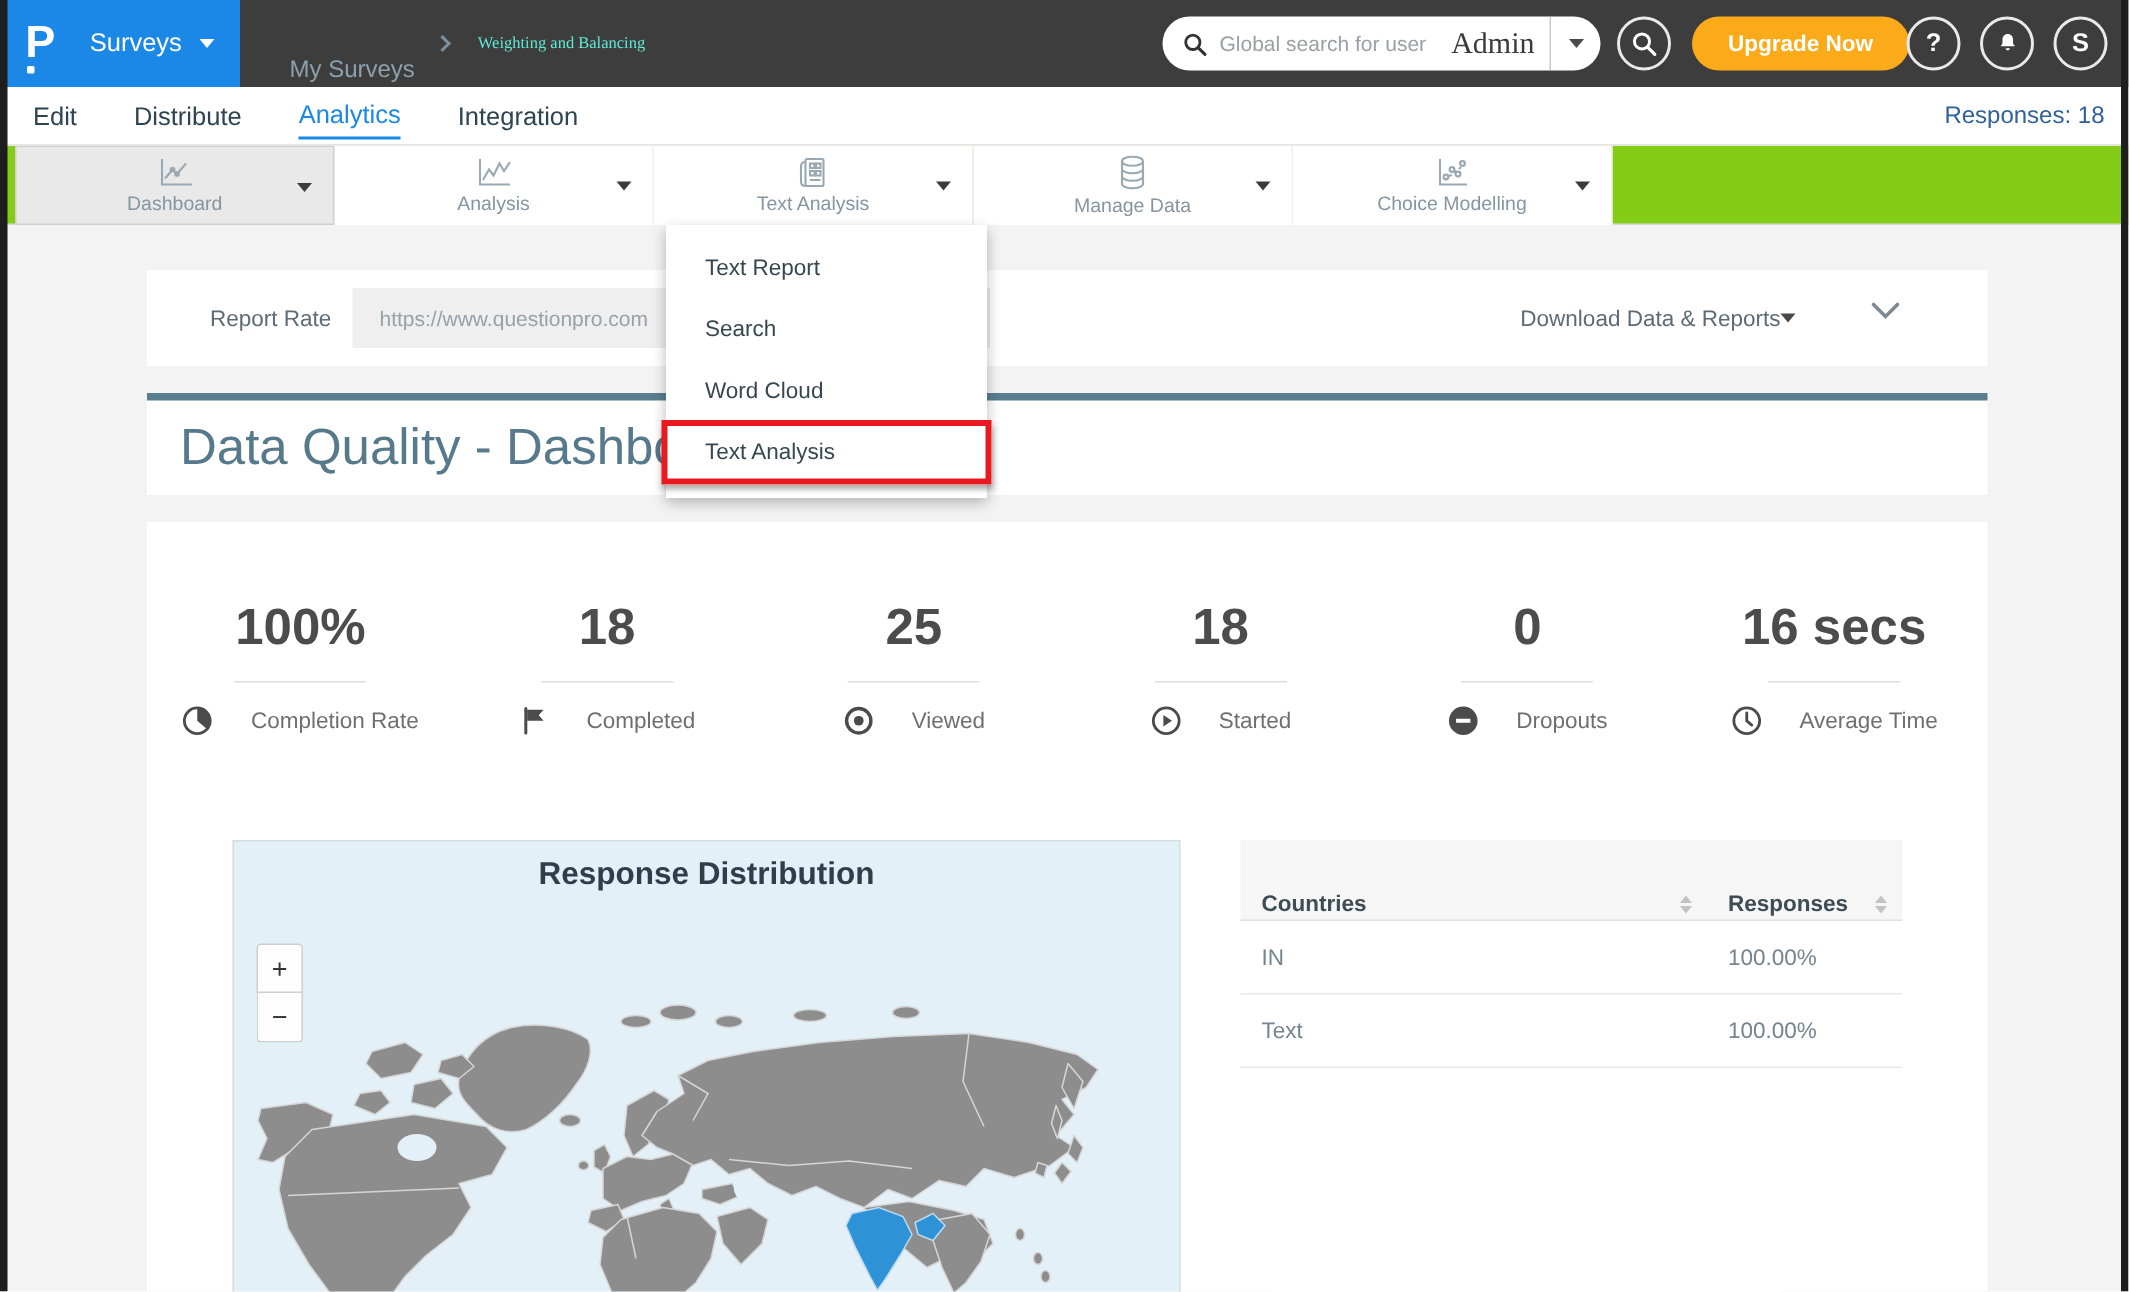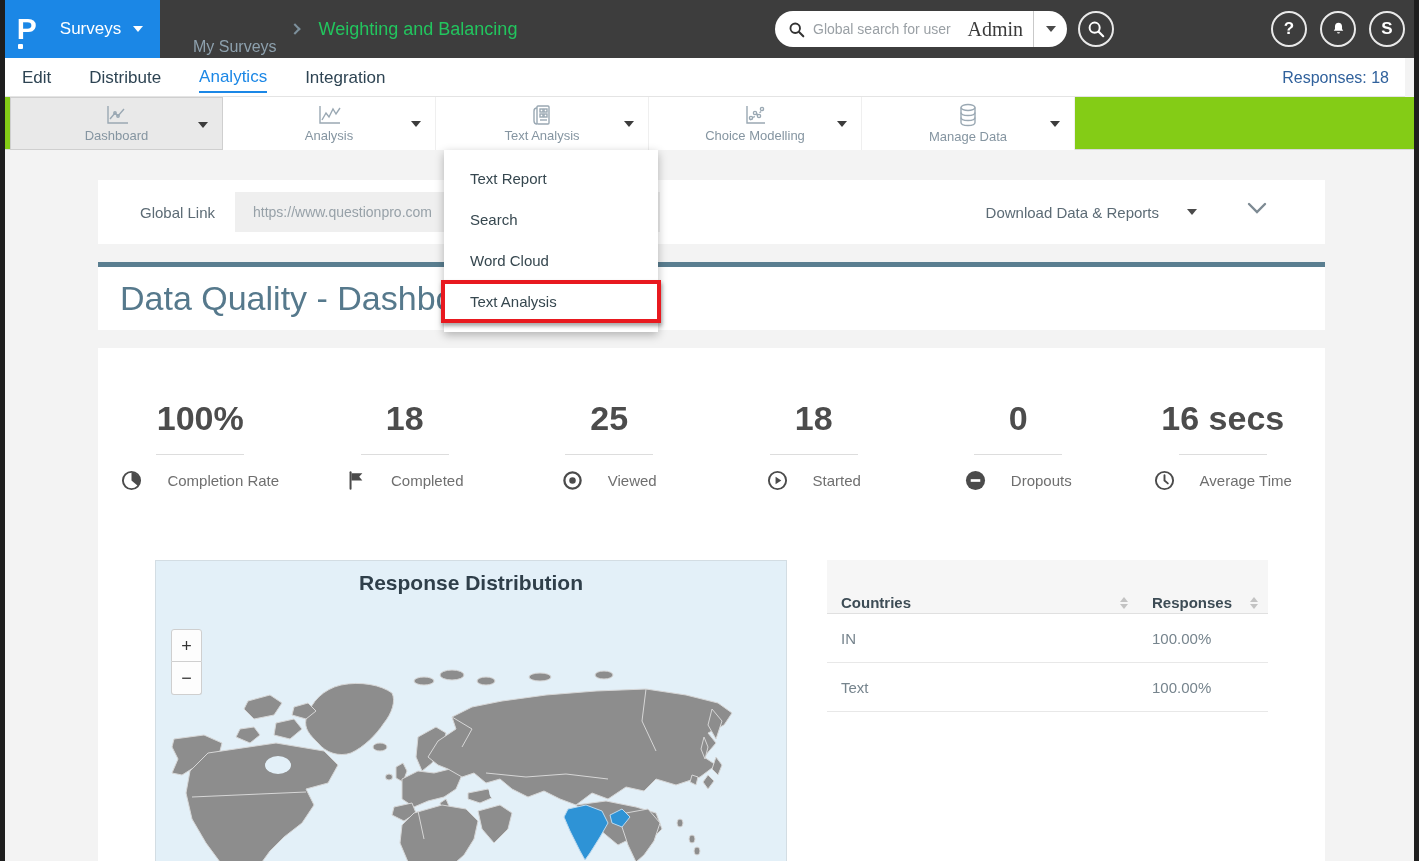--- a/index.html
+++ b/index.html
@@ -18,40 +18,40 @@
   .app-header { position:absolute; top:0; left:0; right:0; height:58px; background:#3d3d3d; z-index:80; }
   .logo-box { position:absolute; left:0; top:0; width:160px; height:58px; background:#1b87e6;
     display:flex; align-items:center; justify-content:center; gap:12px; cursor:pointer; }
   .logo-p { position:relative; color:#fff; font-size:30px; font-weight:bold; line-height:1; }
   .logo-p::after{ content:""; position:absolute; left:1px; bottom:-5px; width:5px; height:5px; background:#fff; border-radius:1px; }
   .logo-label { color:#fff; font-size:17px;margin-left:11px; }
   .caret-down { display:inline-block; width:0; height:0; border-left:5px solid transparent; border-right:5px solid transparent; border-top:6px solid #fff; }
   .crumb { position:absolute; left:193px; top:0; height:58px; display:flex; align-items:center; gap:14px; }
   .crumb-parent { color:#8da0ad; font-size:16px; cursor:pointer;margin-top:36px; }
   .crumb-chev { width:8px; height:8px; border-right:2px solid #7d909c; border-top:2px solid #7d909c; transform:rotate(45deg); }
-  .crumb-current { color:#22c55e; font-size:18px; margin-left:6px; }
+  .crumb-current { color:#5eead4; font-size:11px; margin-left:6px;font-family:Liberation Serif, serif; }
 
   .gsearch { position:absolute; left:775px; top:11px; width:292px; height:36px; background:#fff; border-radius:18px;
     display:flex; align-items:center; overflow:hidden; }
   .gsearch .mag { margin:0 8px 0 13px; display:flex; }
   .gsearch input { border:none; outline:none; flex:1; min-width:0; font-size:14px; color:#444; font-family:inherit; }
   .gsearch input::placeholder { color:#9aa0a5; }
   .gsearch .scope { font-size:20px; color:#3a3a3a; padding:0 10px 0 4px;font-family:Liberation Serif, serif; }
   .gsearch .scope-caret { width:34px; height:36px; border-left:1px solid #c9c9c9; display:flex; align-items:center; justify-content:center; cursor:pointer; }
   .gsearch .scope-caret .caret-dark{ width:0;height:0;border-left:5px solid transparent;border-right:5px solid transparent;border-top:6px solid #4a4a4a; }
 
   .hdr-circle { position:absolute; top:11px; width:36px; height:36px; border:2px solid #e9e9e9; border-radius:50%;
     display:flex; align-items:center; justify-content:center; color:#fff; font-weight:bold; font-size:17px; cursor:pointer; background:transparent; }
   .hdr-search-circle{ left:1078px; }
   .hdr-help{ left:1271px; } .hdr-bell{ left:1320px; } .hdr-avatar{ left:1369px; }
   .upgrade-btn { position:absolute; left:1128px; top:11px; height:36px; padding:0 24px; border:none; border-radius:18px;
     background:#fbab19; color:#fff; font-weight:bold; font-size:15px; font-family:inherit; cursor:pointer; }
 
   
-  .survey-nav { position:absolute; top:58px; left:0; right:14px; height:39px; background:#fff; border-bottom:1px solid #e4e4e4;
+  .survey-nav { position:absolute; top:58px; left:0; right:0; height:39px; background:#fff; border-bottom:1px solid #e4e4e4;
     display:flex; align-items:center; gap:38px; padding-left:22px; z-index:20; }
   .survey-nav .nav-item { font-size:17px; color:#2e4453; cursor:pointer; padding:6px 0 4px; }
   .survey-nav .nav-item.active { color:#1b87e6; border-bottom:2px solid #1b87e6; }
   .responses-count { position:absolute; right:16px; top:0; height:39px; display:flex; align-items:center; color:#30619c; font-size:16px; }
 
   
   .toolbar { position:absolute; top:97px; left:0; right:0; height:53px; background:#84cc16; border-bottom:1px solid #d9d9d9; z-index:15; }
   .tabs { position:absolute; left:10px; top:0; width:1065px; height:53px; display:flex; }
   .tab { position:relative; width:213px; height:53px; display:flex; flex-direction:column; align-items:center; justify-content:center;
     gap:2px; cursor:pointer; border-right:1px solid #efefef; background:#fff; }
@@ -65,21 +65,21 @@
     box-shadow:0 3px 9px rgba(0,0,0,.28); padding:8px 0 10px; }
   .menu-item { position:relative; height:41px; line-height:41px; padding-left:26px; font-size:15px; color:#36474f; cursor:pointer; }
   .red-box { position:absolute; top:-1px; bottom:-1px; left:-3px; right:-3px; border:4px solid #e8191f;
     box-shadow:1px 3px 4px rgba(0,0,0,.35); pointer-events:none; }
 
   
   .report-card { position:absolute; left:98px; top:180px; width:1227px; height:64px; background:#fff; z-index:5; }
   .report-label { position:absolute; left:42px; top:0; height:64px; display:flex; align-items:center; font-size:15px; color:#5c6b75; }
   .report-url { position:absolute; left:137px; top:12px; width:425px; height:40px; background:#efefef; border:none; outline:none;
     padding:0 18px; font-size:14px; color:#97a1a8; font-family:inherit; }
-  .download-group { position:absolute; right:128px; top:0; height:64px; display:flex; align-items:center; gap:28px; cursor:pointer; }
+  .download-group { position:absolute; right:128px; top:0; height:64px; display:flex; align-items:center; gap:0; cursor:pointer; }
   .download-label { font-size:15px; color:#5c6b75; }
   .caret-gray { width:0; height:0; border-left:5px solid transparent; border-right:5px solid transparent; border-top:6px solid #4a4a4a; }
   .collapse-chev { position:absolute; right:58px; top:20px; cursor:pointer; }
 
   
   .title-card { position:absolute; left:98px; top:262px; width:1227px; height:68px; background:#fff; border-top:5px solid #5a7e90; z-index:5; }
   .page-title { position:absolute; left:22px; top:0; height:63px; display:flex; align-items:center;
     font-size:34px; font-weight:500; color:#56798c; white-space:nowrap; }
 
   
@@ -145,20 +145,21 @@
       </span>
   </div>
 
   <div class="hdr-circle hdr-search-circle">
     <svg width="18" height="18" viewBox="0 0 20 20">
         <circle cx="8.5" cy="8.5" r="5.6" fill="none" stroke="#fff" stroke-width="2.2"></circle>
         <line x1="13" y1="13" x2="18" y2="18" stroke="#fff" stroke-width="2.4" stroke-linecap="round"></line>
       </svg>
   </div>
 
+  <button class="upgrade-btn">Upgrade Now</button>
 
   <div class="hdr-circle hdr-help">?</div>
   <div class="hdr-circle hdr-bell">
     <svg width="17" height="18" viewBox="0 0 24 24">
         <path d="M12 3c-3.1 0-5 2.4-5 5.4V12l-1.7 2.6h13.4L17 12V8.4C17 5.4 15.1 3 12 3z" fill="#fff"></path>
         <path d="M10 16.5a2 2 0 0 0 4 0z" fill="#fff"></path>
       </svg>
   </div>
   <div class="hdr-circle hdr-avatar">S</div>
 </header>
@@ -205,49 +206,49 @@
             <rect x="11" y="10" width="3" height="3"></rect>
             <rect x="15" y="10" width="3" height="3"></rect>
             <path d="M11 16h7"></path>
           </svg>
       </span>
       <span class="tab-label">Text Analysis</span>
       <span class="caret-tab"></span>
     </div>
     <div class="tab">
       <span class="tab-icon">
+        <svg width="26" height="24" viewBox="0 0 26 24" fill="none" stroke="#9aa8b3" stroke-width="1.4">
+            <ellipse cx="13" cy="4.5" rx="7" ry="3"></ellipse>
+            <path d="M6 4.5v5c0 1.7 3.1 3 7 3s7-1.3 7-3v-5"></path>
+            <path d="M6 9.5v5c0 1.7 3.1 3 7 3s7-1.3 7-3v-5"></path>
+            <path d="M6 14.5v5c0 1.7 3.1 3 7 3s7-1.3 7-3v-5"></path>
+          </svg>
+      </span>
+      <span class="tab-label">Manage Data</span>
+      <span class="caret-tab"></span>
+    </div>
+    <div class="tab">
+      <span class="tab-icon">
         <svg width="26" height="22" viewBox="0 0 26 22" fill="none" stroke="#9aa8b3" stroke-width="1.4">
             <path d="M5 2v17h18"></path>
             <circle cx="9" cy="14" r="1.6"></circle>
             <circle cx="13" cy="9" r="1.6"></circle>
             <circle cx="17" cy="12" r="1.6"></circle>
             <circle cx="20" cy="5" r="1.6"></circle>
             <path d="M8 16L21 6" stroke-dasharray="2 2"></path>
           </svg>
       </span>
       <span class="tab-label">Choice Modelling</span>
       <span class="caret-tab"></span>
     </div>
-    <div class="tab">
-      <span class="tab-icon">
-        <svg width="26" height="24" viewBox="0 0 26 24" fill="none" stroke="#9aa8b3" stroke-width="1.4">
-            <ellipse cx="13" cy="4.5" rx="7" ry="3"></ellipse>
-            <path d="M6 4.5v5c0 1.7 3.1 3 7 3s7-1.3 7-3v-5"></path>
-            <path d="M6 9.5v5c0 1.7 3.1 3 7 3s7-1.3 7-3v-5"></path>
-            <path d="M6 14.5v5c0 1.7 3.1 3 7 3s7-1.3 7-3v-5"></path>
-          </svg>
-      </span>
-      <span class="tab-label">Manage Data</span>
-      <span class="caret-tab"></span>
-    </div>
   </div>
 </div>
 
 <section class="report-card">
-  <span class="report-label">Global Link</span>
+  <span class="report-label">Report Rate</span>
   <input class="report-url" readonly="" value="https://www.questionpro.com" style="">
   <div class="download-group">
     <span class="download-label">Download Data &amp; Reports</span>
     <span class="caret-gray"></span>
   </div>
   <span class="collapse-chev">
     <svg width="20" height="12" viewBox="0 0 20 12" fill="none" stroke="#7d8a93" stroke-width="2.4" stroke-linecap="round">
         <path d="M2 2l8 8 8-8"></path>
       </svg>
   </span>

